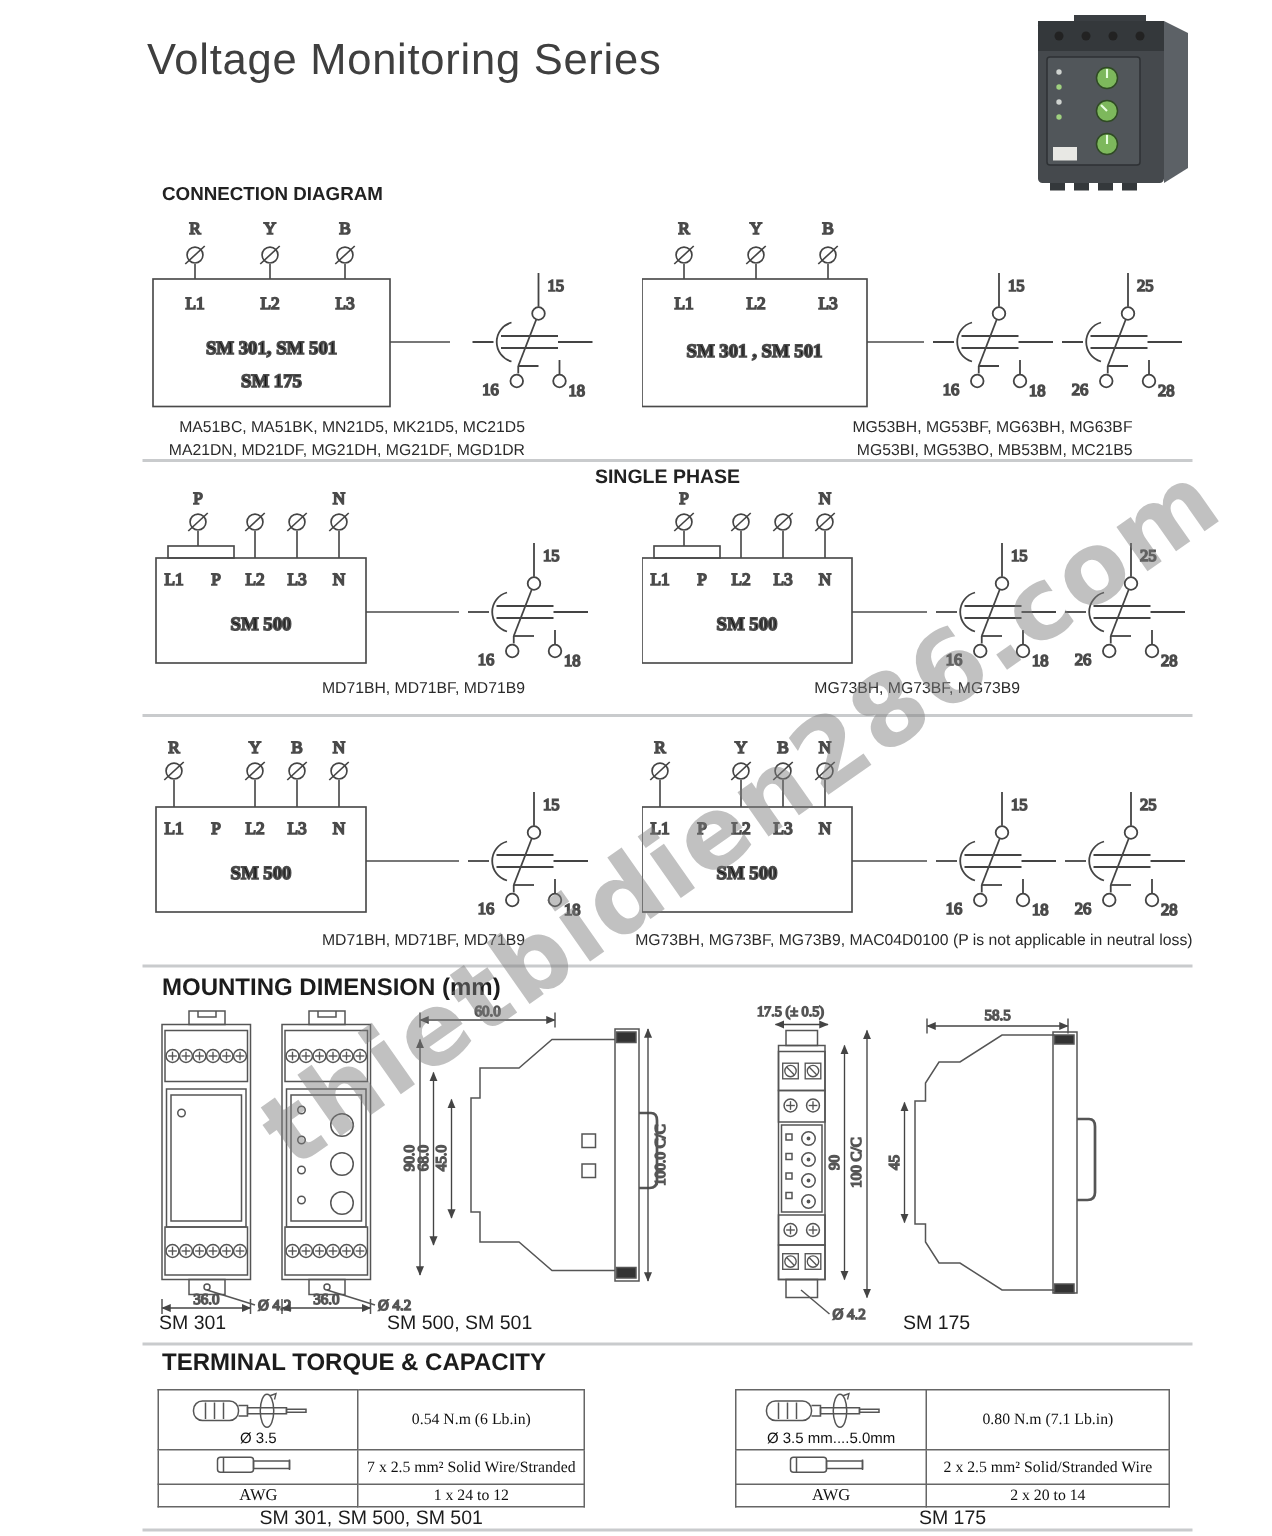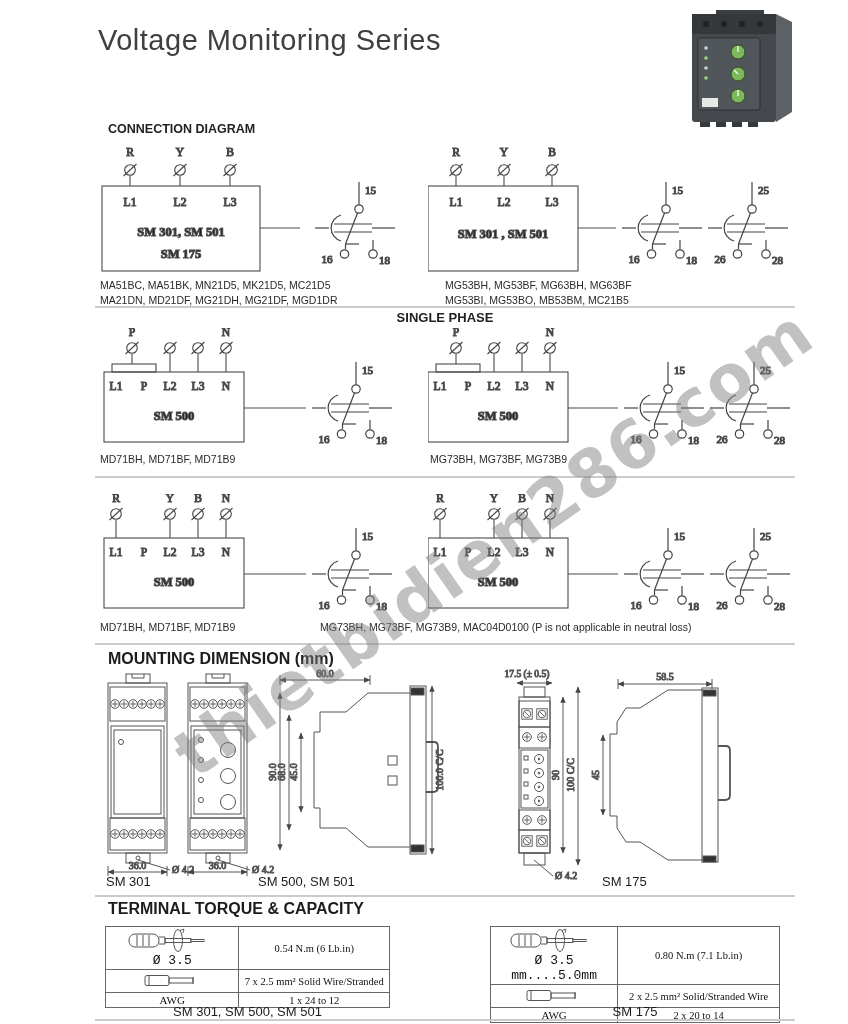--- a/index.html
+++ b/index.html
@@ -3,38 +3,38 @@
 <meta charset="utf-8">
 <style>
   html,body{margin:0;padding:0;background:#ffffff;}
   .page{position:relative;width:848px;height:1024px;background:#fff;overflow:hidden;
         font-family:"Liberation Sans",sans-serif;color:#1c1c1c;}
   .abs{position:absolute;}
   .title{font-size:29px;font-weight:400;color:#3f3f3f;letter-spacing:.5px;}
   .hd-sm{font-size:12.5px;font-weight:bold;color:#222;}
   .hd-md{font-size:13px;font-weight:bold;color:#222;text-align:center;}
   .hd-lg{font-size:16px;font-weight:bold;color:#1c1c1c;}
-  .models{font-size:10.5px;color:#2a2a2a;text-align:left;line-height:1.45;}
+  .models{font-size:10.5px;color:#2a2a2a;text-align:right;line-height:1.45;}
   .mlabel{font-size:13px;font-weight:normal;color:#1c1c1c;}
   .sep{background:#c9cbcd;height:2px;width:700px;}
   .wm{font-size:66px;font-weight:700;color:rgba(125,125,125,.48);white-space:nowrap;
       transform:rotate(-35deg);transform-origin:0 0;letter-spacing:2px;pointer-events:none;
       font-family:"DejaVu Sans",sans-serif;z-index:5;}
   svg .ln{stroke:#4a4a4a;fill:none;stroke-width:1.1px;}
   svg .thin{stroke:#555;fill:none;stroke-width:1px;}
   svg .dim{stroke:#444;fill:none;stroke-width:0.9px;marker-start:url(#arr);marker-end:url(#arr);}
   svg text{font-family:"Liberation Serif",serif;fill:#161616;}
   .st11{font-size:11px;}
   .st115{font-size:11.5px;}
   .stb{font-size:12.5px;font-weight:bold;}
   .st10{font-size:10px;}
   .st95{font-size:9.5px;}
   table.tq{border-collapse:collapse;font-family:"Liberation Serif",serif;font-size:10.5px;color:#111;}
   table.tq td{border:1px solid #666;text-align:center;vertical-align:middle;padding:1px 2px;}
-  .dialbl{font-family:Liberation Mono, monospace;font-size:13px;margin-top:-3px;}
+  .dialbl{font-family:Liberation Sans, sans-serif;font-size:10px;margin-top:-3px;}
 </style>
 </head>
 <body>
 
 <div class="page">
 
   <svg width="0" height="0" style="position:absolute" aria-hidden="true">
     <defs>
       <marker id="arr" markerWidth="8" markerHeight="8" refX="6.5" refY="3" orient="auto-start-reverse">
         <path d="M0,0 L7,3 L0,6 Z" fill="#444"></path>

